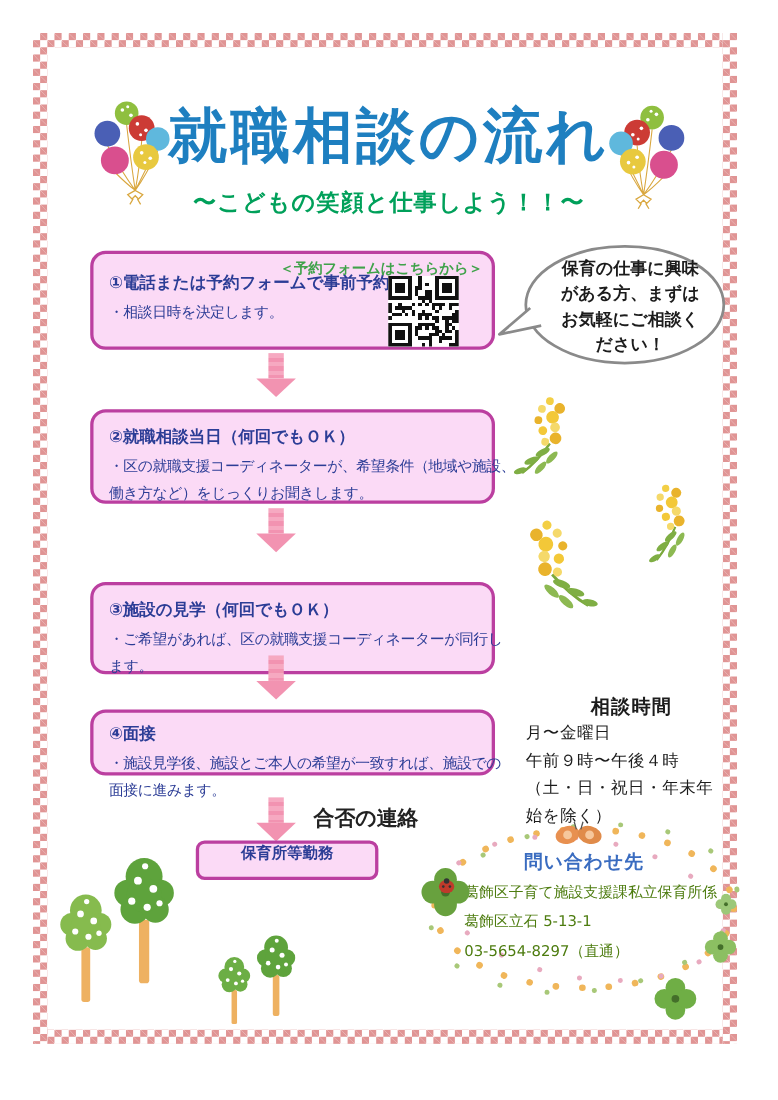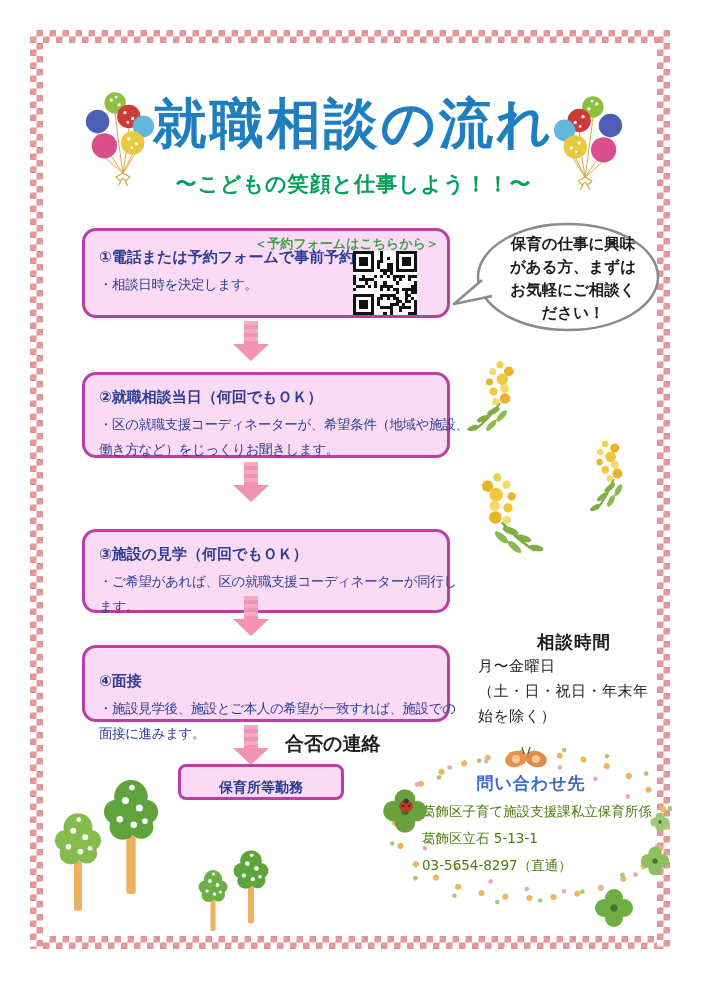--- a/index.html
+++ b/index.html
@@ -27,36 +27,36 @@
   .balloons-left{left:82px;top:88px;}
   .balloons-right{left:548px;top:92px;transform:scaleX(-1);}
 
   .box{position:absolute;left:82px;width:368px;background:#fbdaf6;border:3px solid #bb3fa0;
     border-radius:14px;box-sizing:border-box;padding:13px 14px 0 14px;color:#2c3d96;}
   .box .heading{font-weight:bold;font-size:15px;white-space:nowrap;}
   .box .line{font-size:13.5px;margin-top:9px;white-space:nowrap;letter-spacing:-0.4px;line-height:16px;}
   .box1{top:228px;height:90px;padding-top:17px;}
   .box2{top:372px;height:86px;}
   .box3{top:508px;height:84px;margin-top:21px;}
-  .box4{top:645px;height:77px;padding-top:24px;}
+  .box4{top:645px;height:60px;padding-top:10px;}
   .qr-label{position:absolute;top:4px;right:8px;font-size:13px;color:#3fa24a;font-weight:bold;}
   .qr{position:absolute;left:268px;top:20px;width:64px;height:64px;background:#fff;}
 
   .arrow{position:absolute;left:233px;width:36px;}
   .arrow .shaft{width:14px;height:23px;margin:0 auto;
     background:repeating-linear-gradient(180deg,#f6a9c1 0 4px,#f293b1 4px 8px);}
   .arrow .head{width:0;height:0;border-left:18px solid transparent;border-right:18px solid transparent;
     border-top:17px solid #f293b1;}
   .a1{top:321px;} .a2{top:462px;} .a3{top:596px;} .a4{top:725px;}
 
   .result-label{position:absolute;left:285px;top:731px;font-size:19px;font-weight:bold;color:#222;}
 
   .final-box{position:absolute;left:178px;top:764px;width:166px;height:36px;background:#fbdaf6;
     border:3px solid #bb3fa0;border-radius:8px;box-sizing:border-box;display:flex;
-    align-items:flex-end;justify-content:center;color:#2c3d96;font-weight:bold;font-size:14px;}
+    align-items:flex-start;justify-content:center;color:#2c3d96;font-weight:bold;font-size:14px;}
 
   .bubble{position:absolute;left:452px;top:220px;width:210px;height:118px;}
   .bubble svg{position:absolute;left:0;top:0;}
   .bubble-text{position:absolute;left:36px;top:0;right:4px;bottom:0;display:flex;
     align-items:center;justify-content:center;}
   .bubble-text div{width:134px;text-align:center;font-size:15.5px;font-weight:700;
     color:#1c1c1c;line-height:1.5;}
 
   .hours{position:absolute;left:468px;top:630px;width:212px;color:#1c1c1c;}
   .hours .heading{text-align:center;font-size:17.5px;font-weight:bold;letter-spacing:1px;}
@@ -342,20 +342,21 @@
     </div>
   <div class="result-label">合否の連絡</div>
 
   <div class="final-box">
     <span>保育所等勤務</span>
   </div>
 
   <div class="hours">
     <div class="heading">相談時間</div>
     <div class="hline">月〜金曜日</div>
+    <div class="hline">午前９時〜午後４時</div>
     <div class="hline">（土・日・祝日・年末年</div>
     <div class="hline">始を除く）</div>
   </div>
 
   <svg class="deco" style="left:468px;top:358px;width:62px;height:90px;transform:rotate(8deg)" viewBox="0 0 70 100">
       <use href="#sym-mimosa"></use>
     </svg>
   <svg class="deco" style="left:584px;top:436px;width:58px;height:86px;transform:rotate(-6deg)" viewBox="0 0 70 100">
       <use href="#sym-mimosa"></use>
     </svg>

